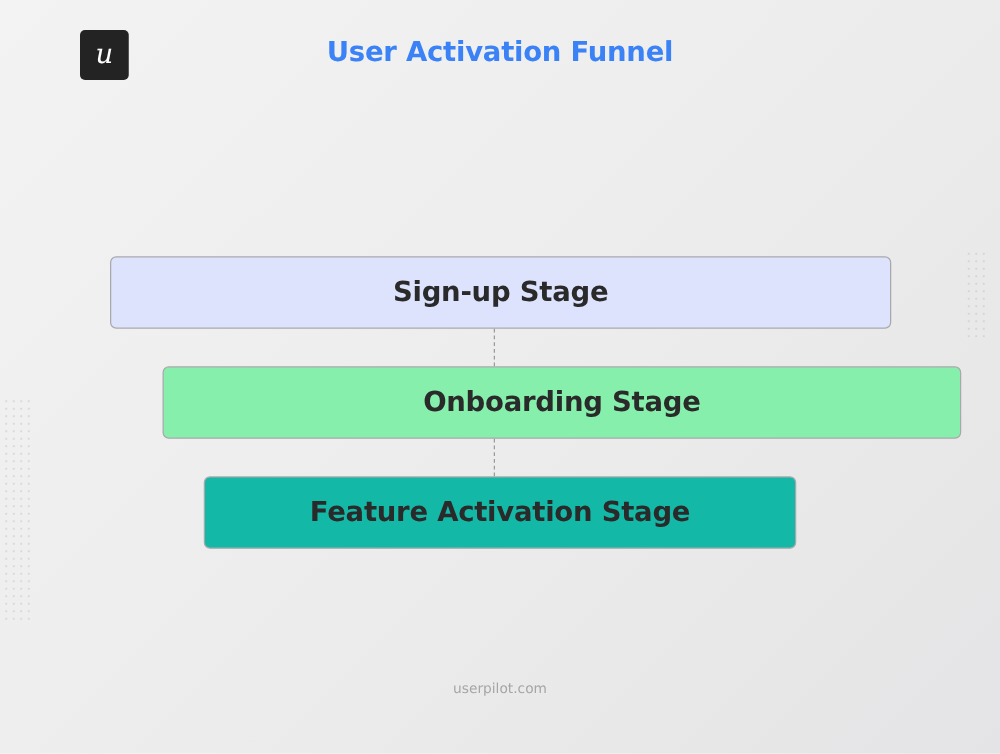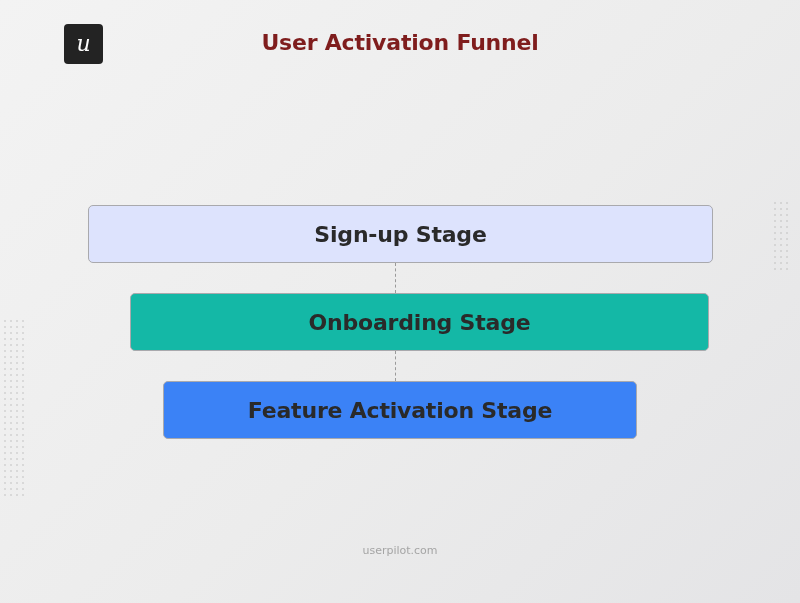--- a/index.html
+++ b/index.html
@@ -53,21 +53,21 @@
     }
     .title {
       position: absolute;
       left: 0;
       top: 30px;
       width: 800px;
       text-align: center;
       font-family: "DejaVu Sans", sans-serif;
       font-weight: bold;
       font-size: 22px;
-      color: #7f1d1d;
+      color: #3b82f6;
       letter-spacing: -0.2px;
     }
     .stage {
       position: absolute;
       box-sizing: border-box;
       border: 1px solid #a9a9ad;
       border-radius: 5px;
       display: flex;
       align-items: center;
       justify-content: center;
@@ -80,30 +80,30 @@
     .stage-1 {
       left: 88px;
       top: 205px;
       width: 625px;
       height: 58px;
       background: #dde3fd;
     }
     .stage-2 {
       left: 130px;
       top: 293px;
-      width: 579px;
+      width: 639px;
       height: 58px;
-      background: #14b8a6;
+      background: #86efac;
     }
     .stage-3 {
       left: 163px;
       top: 381px;
       width: 474px;
       height: 58px;
-      background: #3b82f6;
+      background: #14b8a6;
     }
     .connector {
       position: absolute;
       left: 395px;
       width: 0;
       border-left: 1px dashed #9a9a9a;
     }
     .connector-1 { top: 263px; height: 30px; }
     .connector-2 { top: 351px; height: 30px; }
     .footer {

